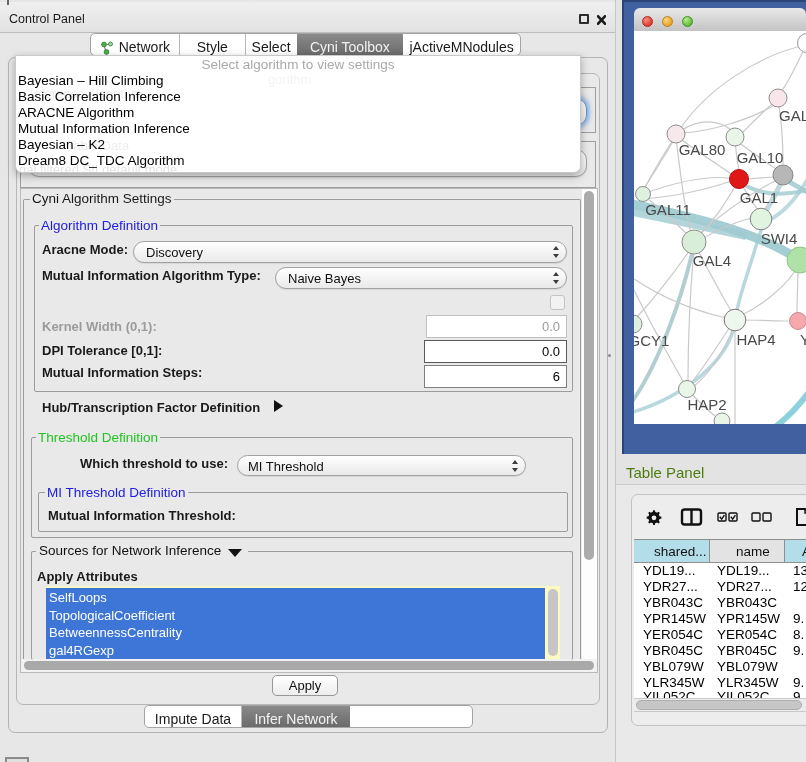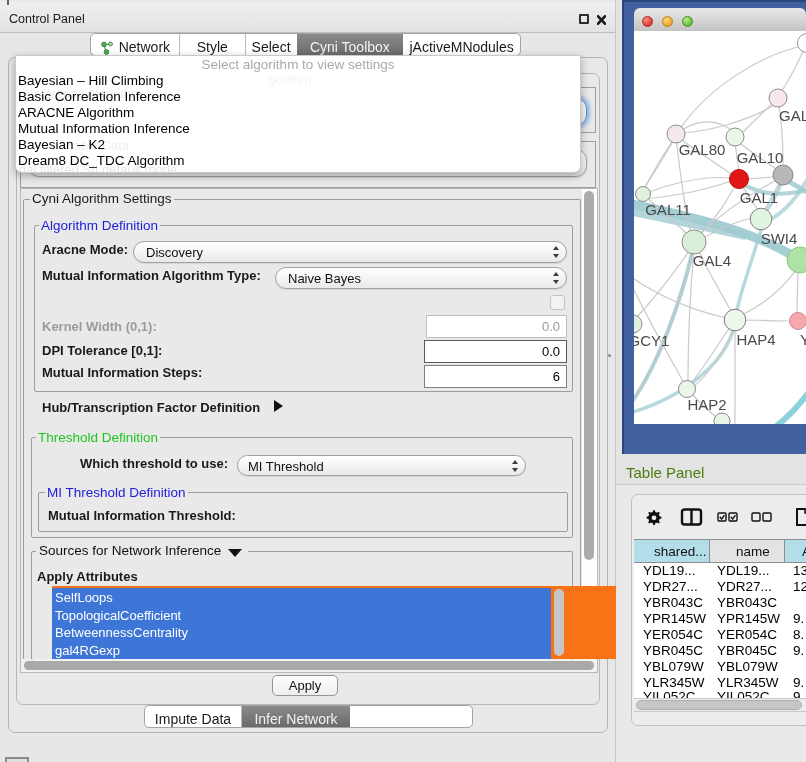--- a/index.html
+++ b/index.html
@@ -108,21 +108,21 @@
 <div class="group" style="left:38px;top:492px;width:530px;height:40px"></div>
 <div class="gt" style="left:45px;top:485px;color:#2020dd;background:#e9e9e9">MI Threshold Definition</div>
 <div class="lbl" style="left:48px;top:508px">Mutual Information Threshold:</div>
 
 <div class="group" style="left:31px;top:551px;width:542px;height:109px;border-bottom:none"></div>
 <div class="abs" style="left:36px;top:543px;background:#e9e9e9;padding:0 3px;font-size:13.5px;color:#111;white-space:nowrap">Sources for Network Inference</div>
 <div class="abs" style="left:222px;top:545px;width:26px;height:13px;background:#e9e9e9"></div>
 <div class="abs" style="left:228px;top:549px;width:0;height:0;border-left:7px solid transparent;border-right:7px solid transparent;border-top:8px solid #111"></div>
 <div class="lbl" style="left:37px;top:569px">Apply Attributes</div>
 
-<div class="abs" style="left:52px;top:586px;width:586px;height:73px;background:#f97316;overflow:hidden">
+<div class="abs" style="left:46px;top:586px;width:514px;height:73px;background:#fef9c3;overflow:hidden">
   <div class="abs" style="left:0;top:2px;width:499px;height:78px;background:#3e76d8;color:#fff;font-size:13px;line-height:17.7px;padding:1px 0 0 3px;box-sizing:border-box">SelfLoops<br>TopologicalCoefficient<br>BetweennessCentrality<br>gal4RGexp</div>
   <div class="abs" style="left:502px;top:3px;width:10px;height:67px;background:#c6c6c6;border-radius:5px"></div>
 </div>
 
 <div class="abs" style="left:272px;top:675px;width:66px;height:21px;background:linear-gradient(#ffffff,#ededed);border:1px solid #969696;border-radius:5px;box-sizing:border-box;text-align:center;font-size:13px;color:#111;line-height:19px">Apply</div>
 
 <div class="seg" style="left:144px;top:705px;width:329px">
   <div class="s" style="width:96px">Impute Data</div>
   <div class="sep"></div>
   <div class="s sel" style="width:108px">Infer Network</div>

